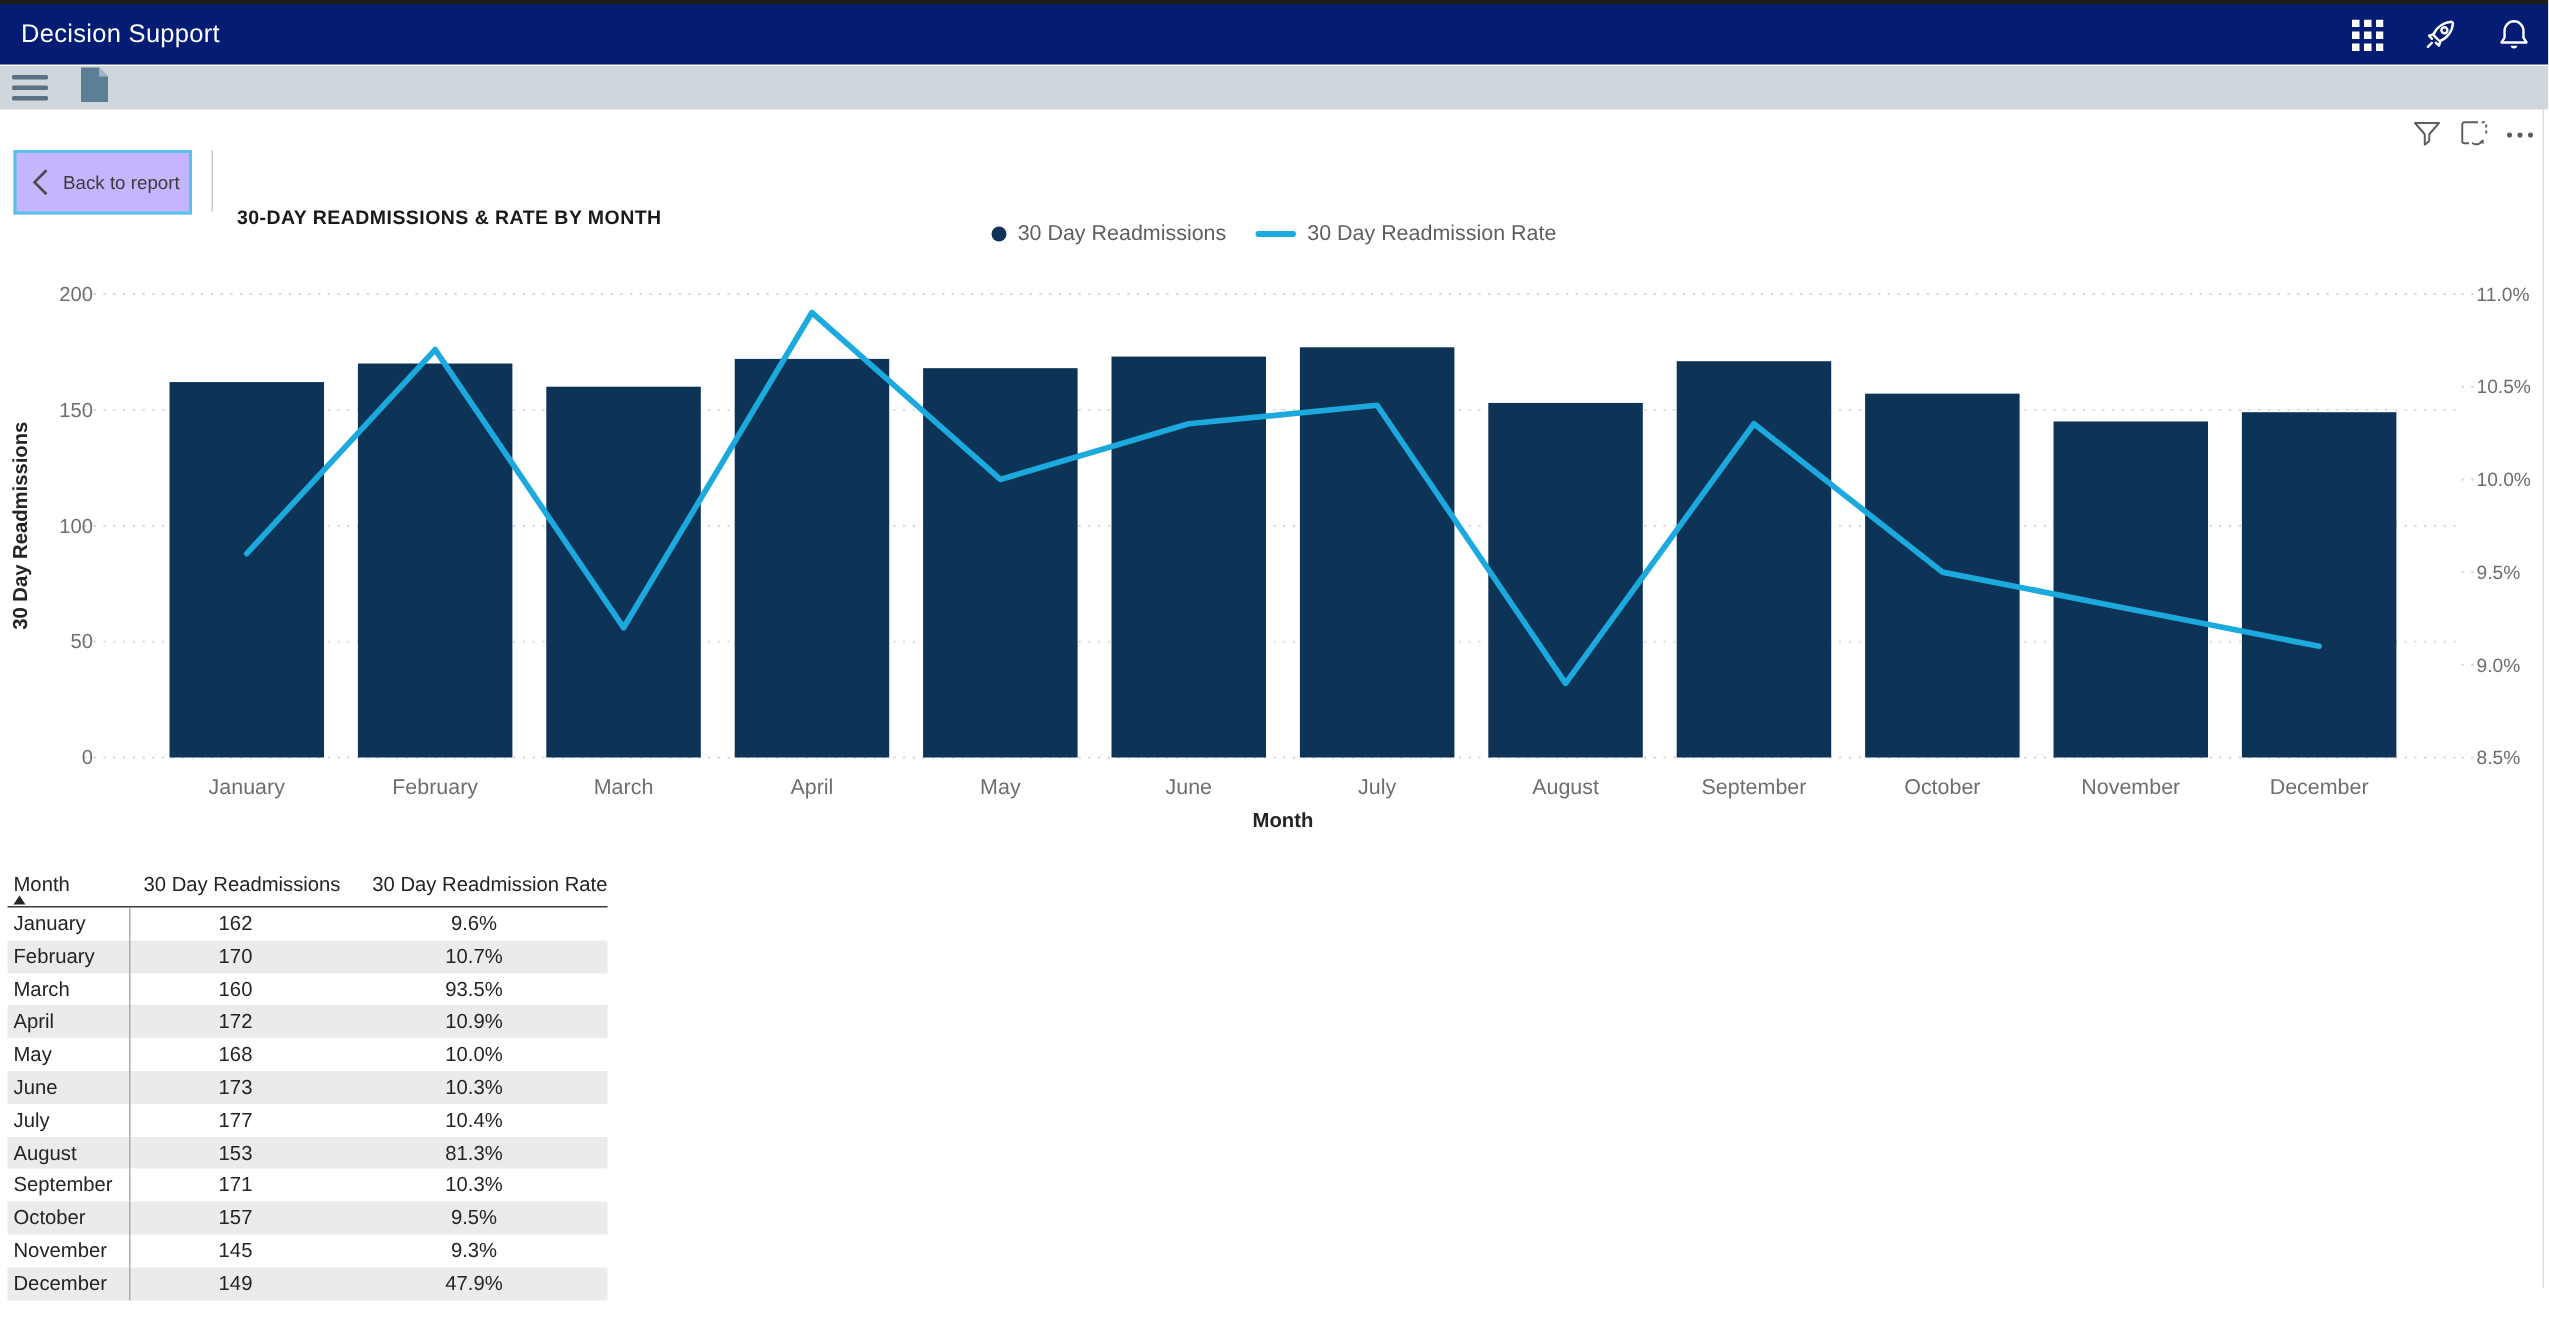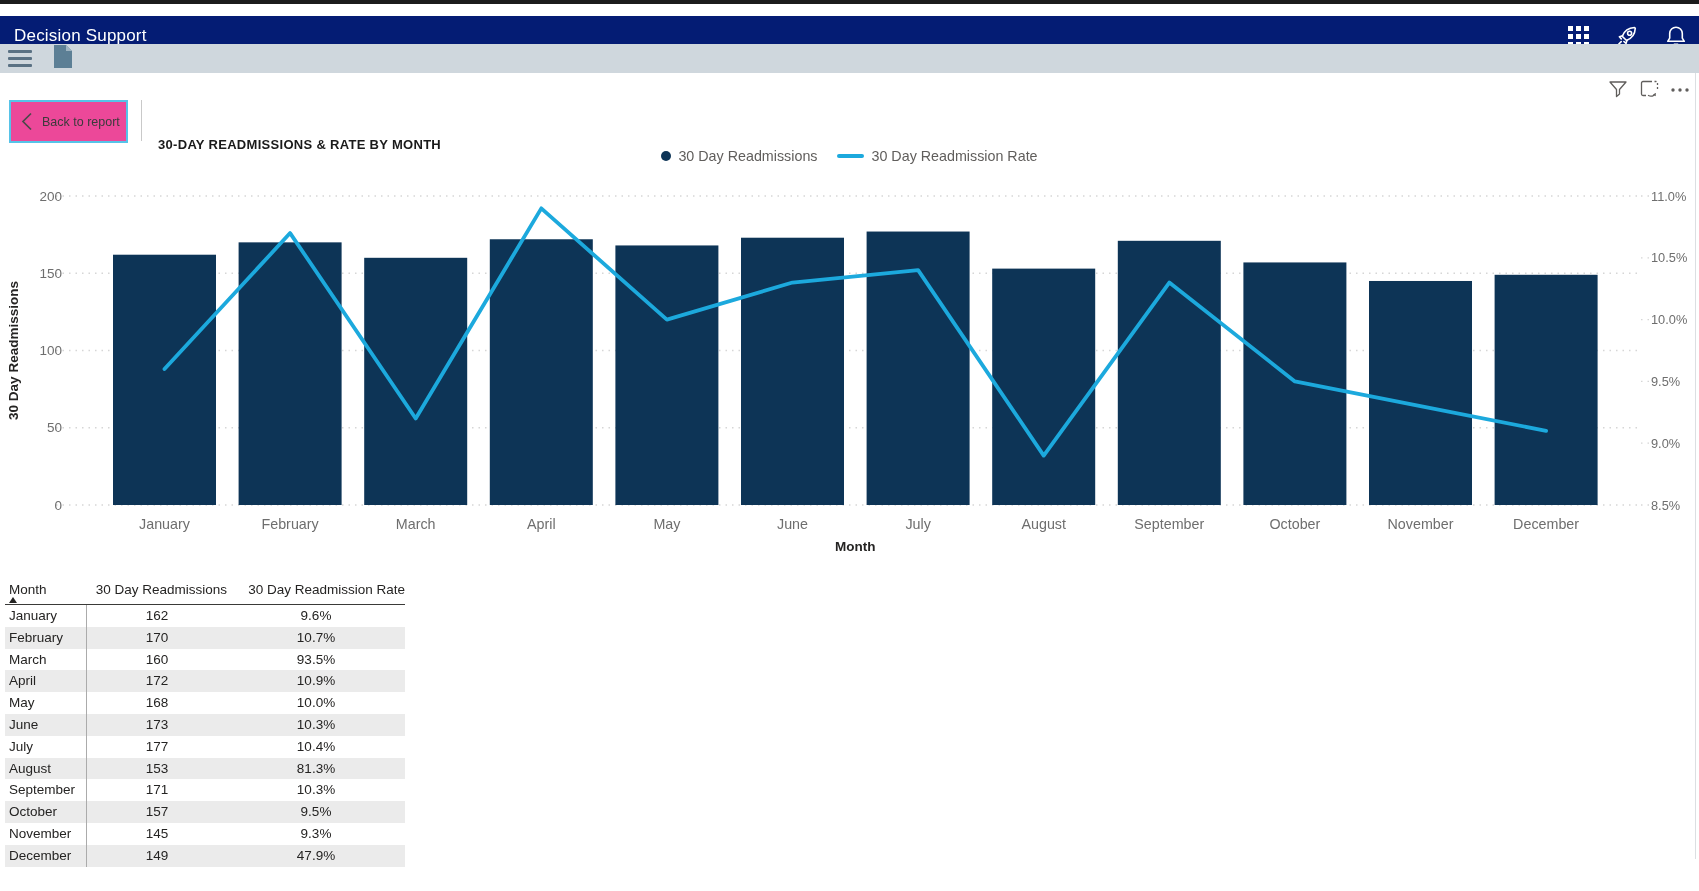--- a/index.html
+++ b/index.html
@@ -2,41 +2,41 @@
 <html><head>
 <meta charset="utf-8">
 <style>
   * { margin:0; padding:0; box-sizing:border-box; }
   html,body { background:#fff; }
   body { font-family:"Liberation Sans", sans-serif; }
   .screen { position:relative; width:1699px; height:891px; background:#fff; overflow:hidden; }
 
   
   .top-strip { position:absolute; left:0; top:0; width:1699px; height:4px; background:#1c1c1c; }
-  .appbar { position:absolute; left:0; top:16px; width:1699px; height:40px; background:#041C74;
+  .appbar { position:absolute; left:0; top:3px; width:1699px; height:40px; background:#041C74;
             display:flex; align-items:center; }
   .appbar-title { color:#ffffff; font-size:17px; font-weight:400; margin-left:14px; letter-spacing:.2px; }
   .appbar-icons { margin-left:auto; display:flex; align-items:center; gap:23px; padding-right:10px; }
   .appbar-icons .icon-btn { width:26px; height:26px; display:flex; align-items:center; justify-content:center; cursor:pointer; }
 
   .toolbar { position:absolute; left:0; top:44px; width:1699px; height:29px; background:#CFD7DD;
              display:flex; align-items:center; gap:20px; padding-left:8px; }
   .hamburger { width:24px; height:17px; display:flex; flex-direction:column; justify-content:space-between; cursor:pointer; }
   .hamburger span { display:block; height:3.4px; background:#5A7183; border-radius:1px; }
   .doc-icon { cursor:pointer; }
 
   
   .visual-actions { position:absolute; top:78px; right:8px; display:flex; align-items:center; gap:9px; }
   .visual-actions .icon-btn { width:22px; height:22px; display:flex; align-items:center; justify-content:center; cursor:pointer; }
 
   .right-border { position:absolute; left:1695px; top:73px; width:1px; height:786px; background:#DCDFE2; }
 
   
   .back-btn { position:absolute; left:9px; top:100px; width:119px; height:43px;
-              border:2px solid #56C3E8; background:#ec4899; display:flex; align-items:center;
+              border:2px solid #56C3E8; background:#c4b5fd; display:flex; align-items:center;
               gap:9px; padding-left:10px; cursor:pointer; }
   .back-btn .back-label { font-size:12.5px; color:#3b3b3b; }
   .nav-divider { position:absolute; left:141px; top:100px; width:1px; height:41px; background:#C9C9C9; }
   .page-title { position:absolute; left:158px; top:113px; font-size:13px; font-weight:700;
                 color:#1A1A1A; letter-spacing:.3px;margin-top:24px; }
 
   
   .legend { position:absolute; left:0; top:144px; width:1699px; height:24px;
             display:flex; align-items:center; justify-content:center; gap:20px; z-index:3; }
   .legend-item { display:flex; align-items:center; gap:7px; cursor:pointer; }

